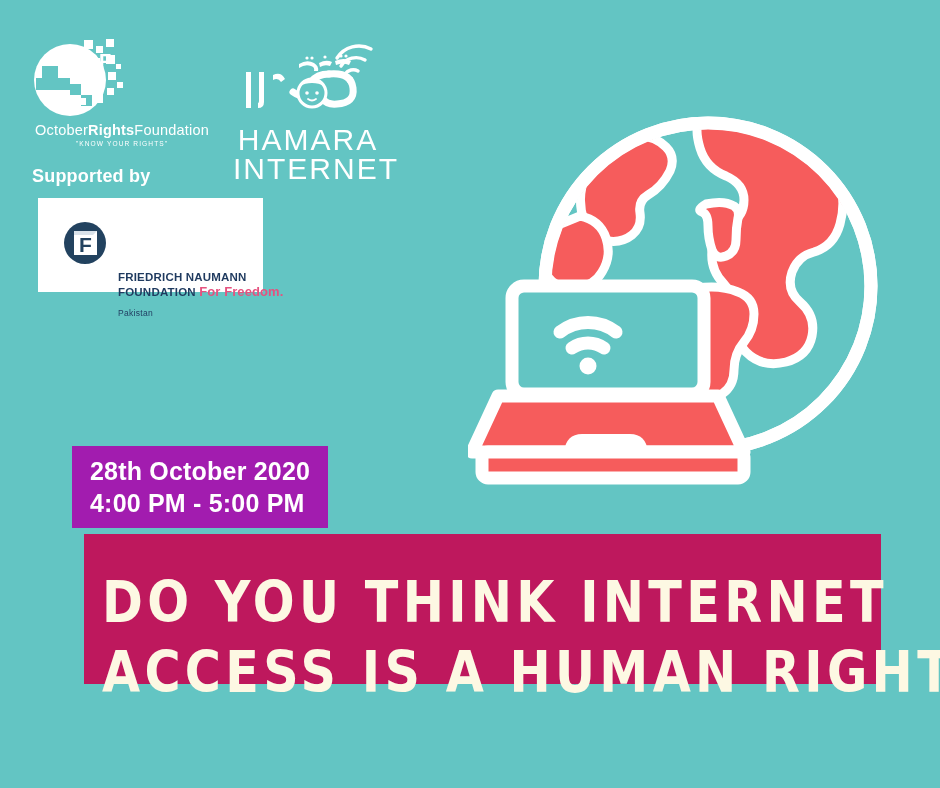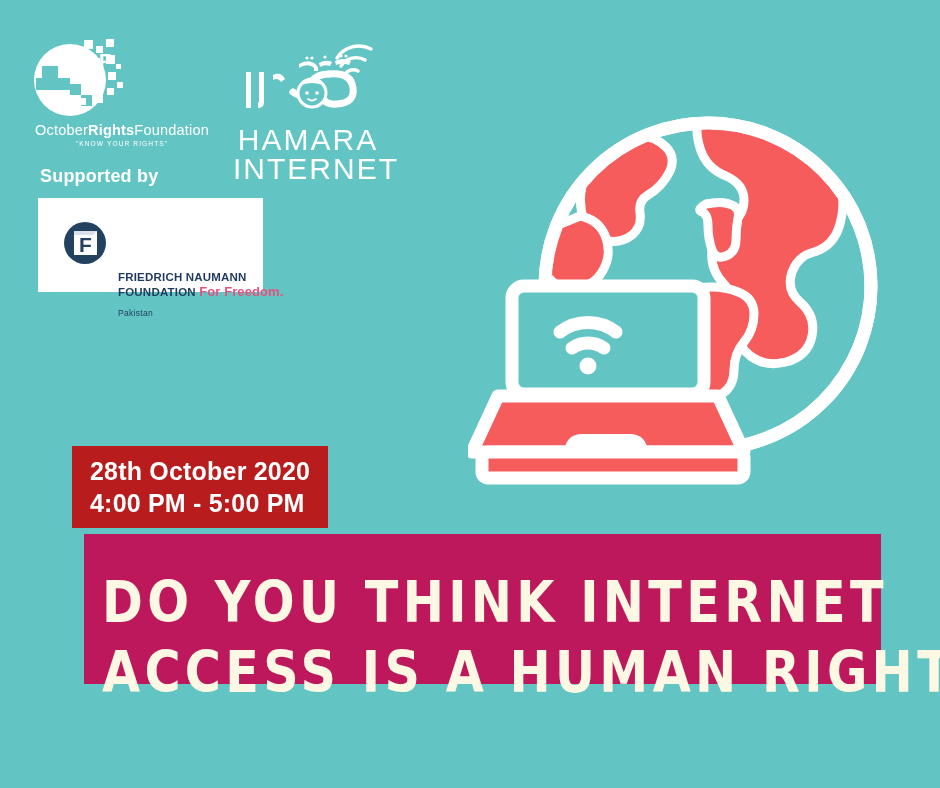--- a/index.html
+++ b/index.html
@@ -21,42 +21,42 @@
   .drf-name { font-size:14.5px; color:#ffffff; letter-spacing:.2px; white-space:nowrap; }
   .drf-name b { font-weight:700; }
   .drf-tag { font-size:6.6px; color:#ffffff; letter-spacing:1.1px; margin-top:2px; white-space:nowrap; }
 
   .hi-logo { position:absolute; left:233px; top:22px; width:150px; height:145px; }
   .hi-word { position:absolute; left:0; width:150px; text-align:center; color:#ffffff;
              font-size:30px; font-weight:400; letter-spacing:2px; line-height:1.0; }
   .hi-word.l1 { top:95px; }
   .hi-word.l2 { top:124px; }
 
-  .supported { position:absolute; left:40px; top:166px; font-size:18px; font-weight:700; color:#ffffff; letter-spacing:.2px; }
+  .supported { position:absolute; left:32px; top:166px; font-size:18px; font-weight:700; color:#ffffff; letter-spacing:.2px; }
 
   
   .fnf-card {
     position:absolute; left:38px; top:198px; width:225px; height:94px;
     background:#ffffff;
   }
   .fnf-inner { position:absolute; left:24px; top:22px; display:flex; align-items:flex-start; gap:10px; }
   .fnf-badge { width:46px; height:46px; flex:0 0 46px; }
   .fnf-txt { padding-top:4px; }
   .fnf-l1 { font-size:11.5px; font-weight:700; color:#1f3a5f; letter-spacing:.2px; line-height:1.25; white-space:nowrap;margin-top:46px; }
   .fnf-l2 { font-size:11.5px; font-weight:700; color:#1f3a5f; letter-spacing:.2px; line-height:1.25; white-space:nowrap; }
   .fnf-l2 .ff { color:#e5527f; font-size:13px; font-weight:700; letter-spacing:.1px;margin-top:16px; }
   .fnf-country { font-size:8.5px; color:#1f3a5f; margin-top:7px; letter-spacing:.3px; }
 
   
   .illus { position:absolute; left:468px; top:96px; width:412px; height:412px; }
 
   
   .date-banner {
     position:absolute; left:72px; top:446px; width:256px; height:82px;
-    background:#b91c1c; padding:10px 18px 0 18px;
+    background:#a21caf; padding:10px 18px 0 18px;
   }
   .date-line { color:#ffffff; font-size:25px; font-weight:700; line-height:1.27; letter-spacing:.2px; white-space:nowrap; }
 
   
   .headline-banner {
     position:absolute; left:84px; top:534px; width:797px; height:150px;
     background:#be185d;
   }
   .headline {
     position:absolute; left:18px; top:34px; width:760px;

